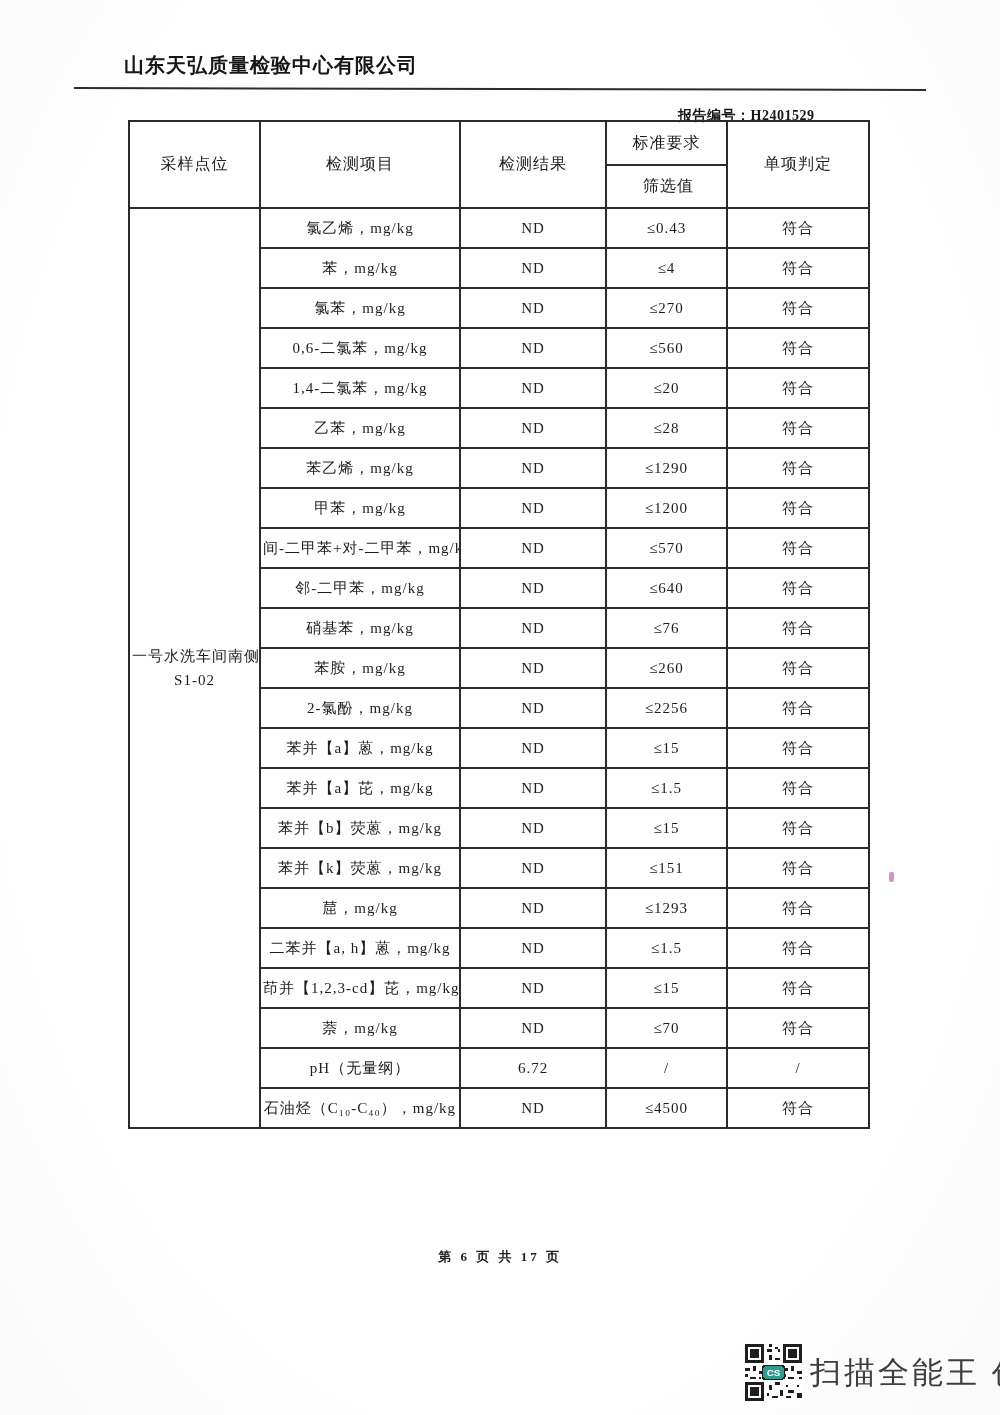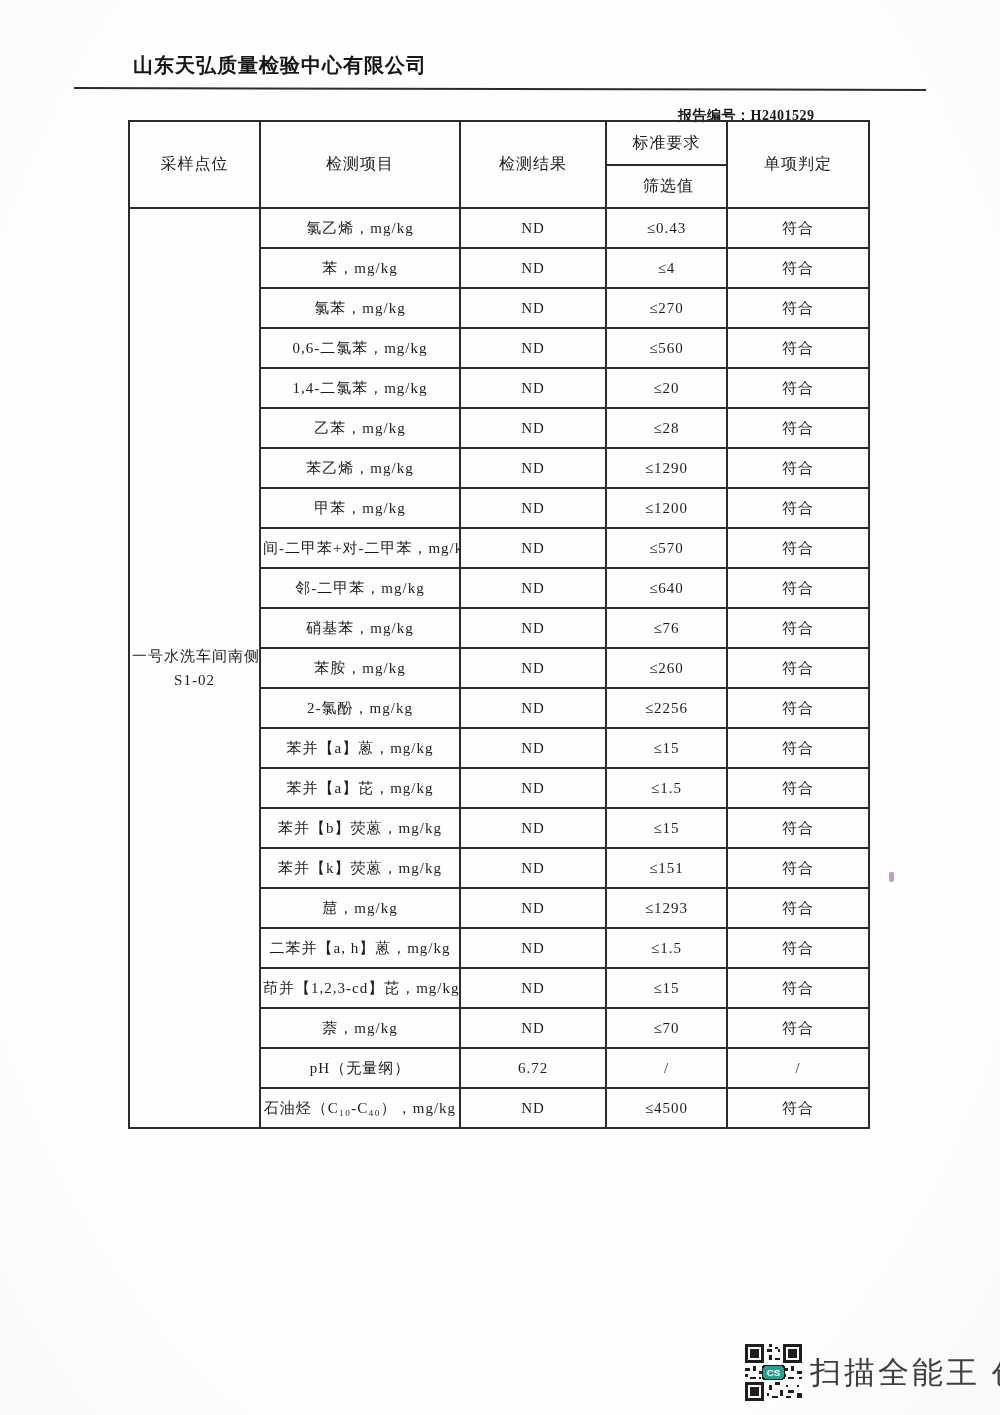--- a/index.html
+++ b/index.html
@@ -12,21 +12,21 @@
     overflow:hidden;
   }
   .page{
     position:absolute;inset:0;
     background:
       radial-gradient(ellipse at 50% 45%, rgba(0,0,0,0) 70%, rgba(0,0,0,0.02) 100%),
       #fefefe;
   }
   
   .company{
-    position:absolute;left:133px;top:52px;
+    position:absolute;left:124px;top:52px;
     font-family:Liberation Serif, serif;
     font-weight:bold;font-size:20px;letter-spacing:1px;color:#161616;
   }
   .report-no{
     position:absolute;left:678px;top:61px;
     font-weight:bold;font-size:14px;letter-spacing:.5px;color:#181818;
     white-space:nowrap;
     margin-top:46px;
   }
   .header-rule{
@@ -239,20 +239,21 @@
       </tr>
       <tr class="data">
         <td class="c-item">石油烃（C₁₀-C₄₀），mg/kg</td>
         <td class="c-res">ND</td>
         <td class="c-lim">≤4500</td>
         <td class="c-jud">符合</td>
       </tr>
     </tbody>
   </table>
 
+  <div class="page-footer">第 6 页 共 17 页</div>
 
   <div class="artifact"></div>
 
   <svg class="qr" viewBox="0 0 21 21" shape-rendering="crispEdges">
     <rect x="0" y="0" width="21" height="21" fill="#ffffff"></rect>
 
     <path fill="#1e1e1e" d="M0,0h7v7h-7z M1,1v5h5v-5z" fill-rule="evenodd"></path>
     <rect x="2" y="2" width="3" height="3" fill="#1e1e1e"></rect>
     <path fill="#1e1e1e" d="M14,0h7v7h-7z M15,1v5h5v-5z" fill-rule="evenodd"></path>
     <rect x="16" y="2" width="3" height="3" fill="#1e1e1e"></rect>

